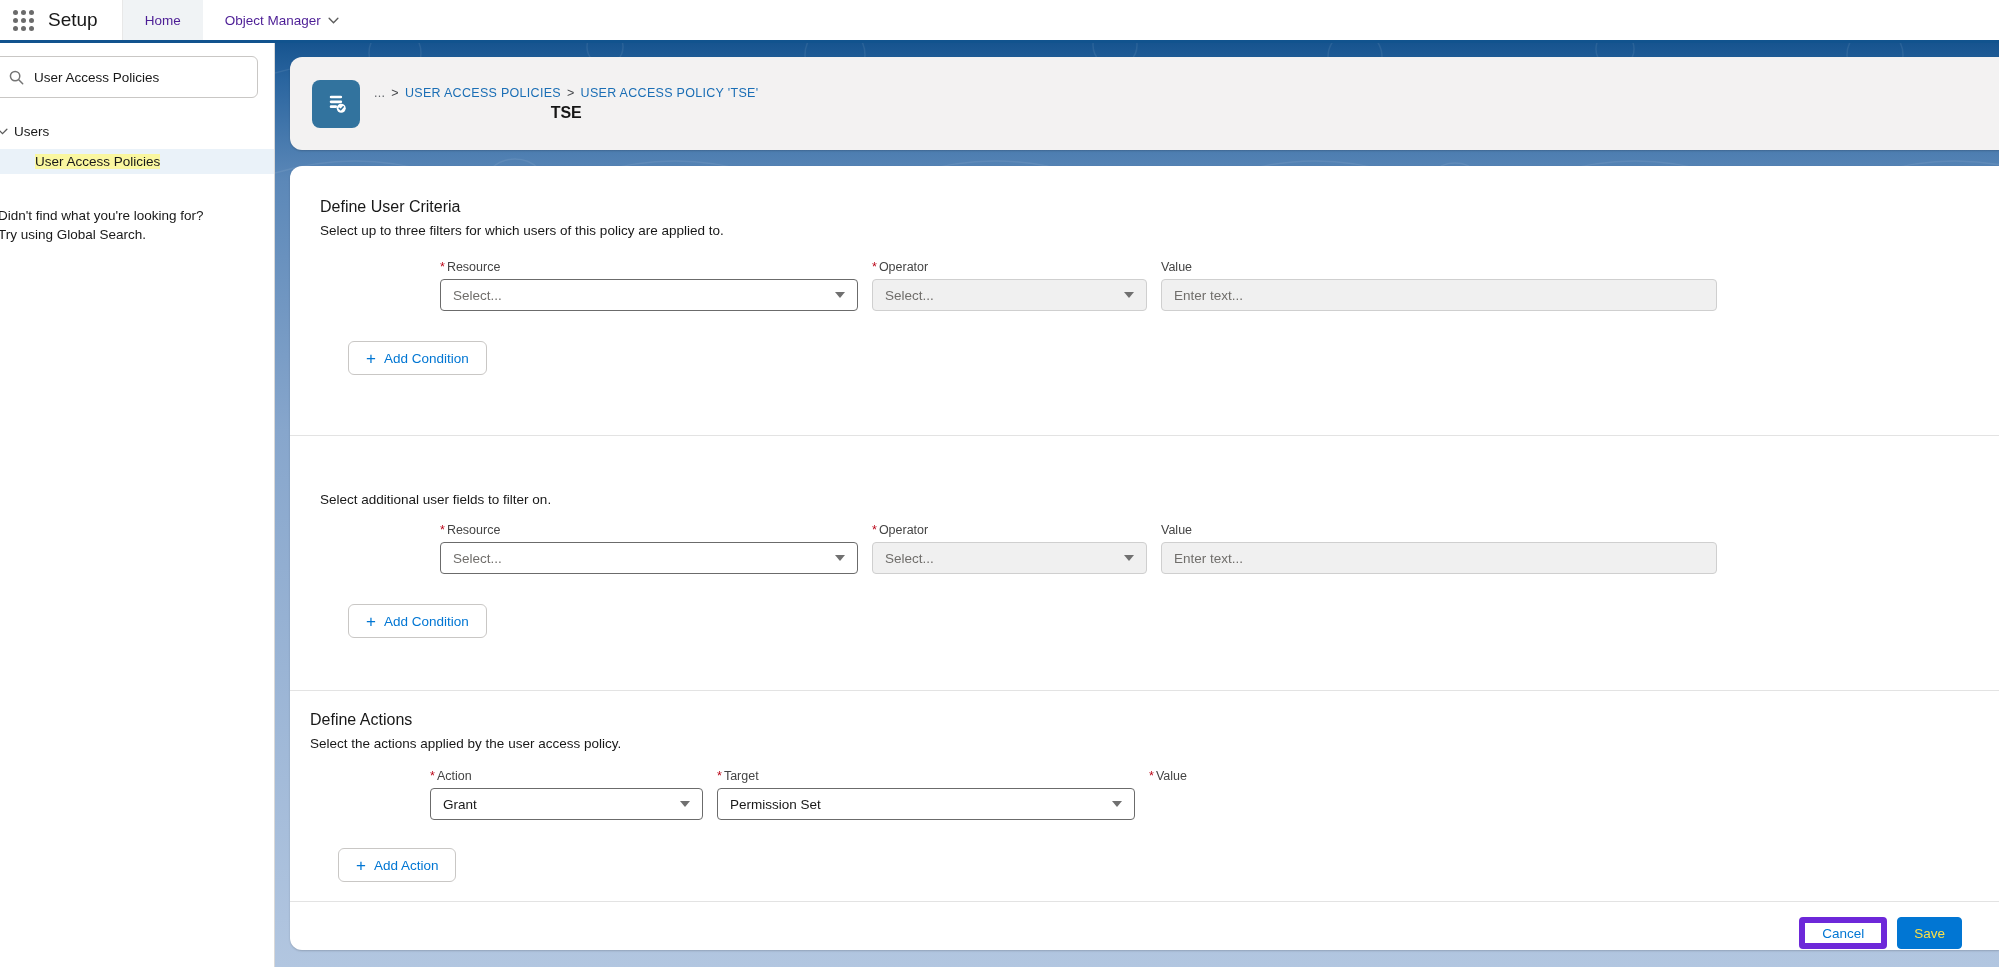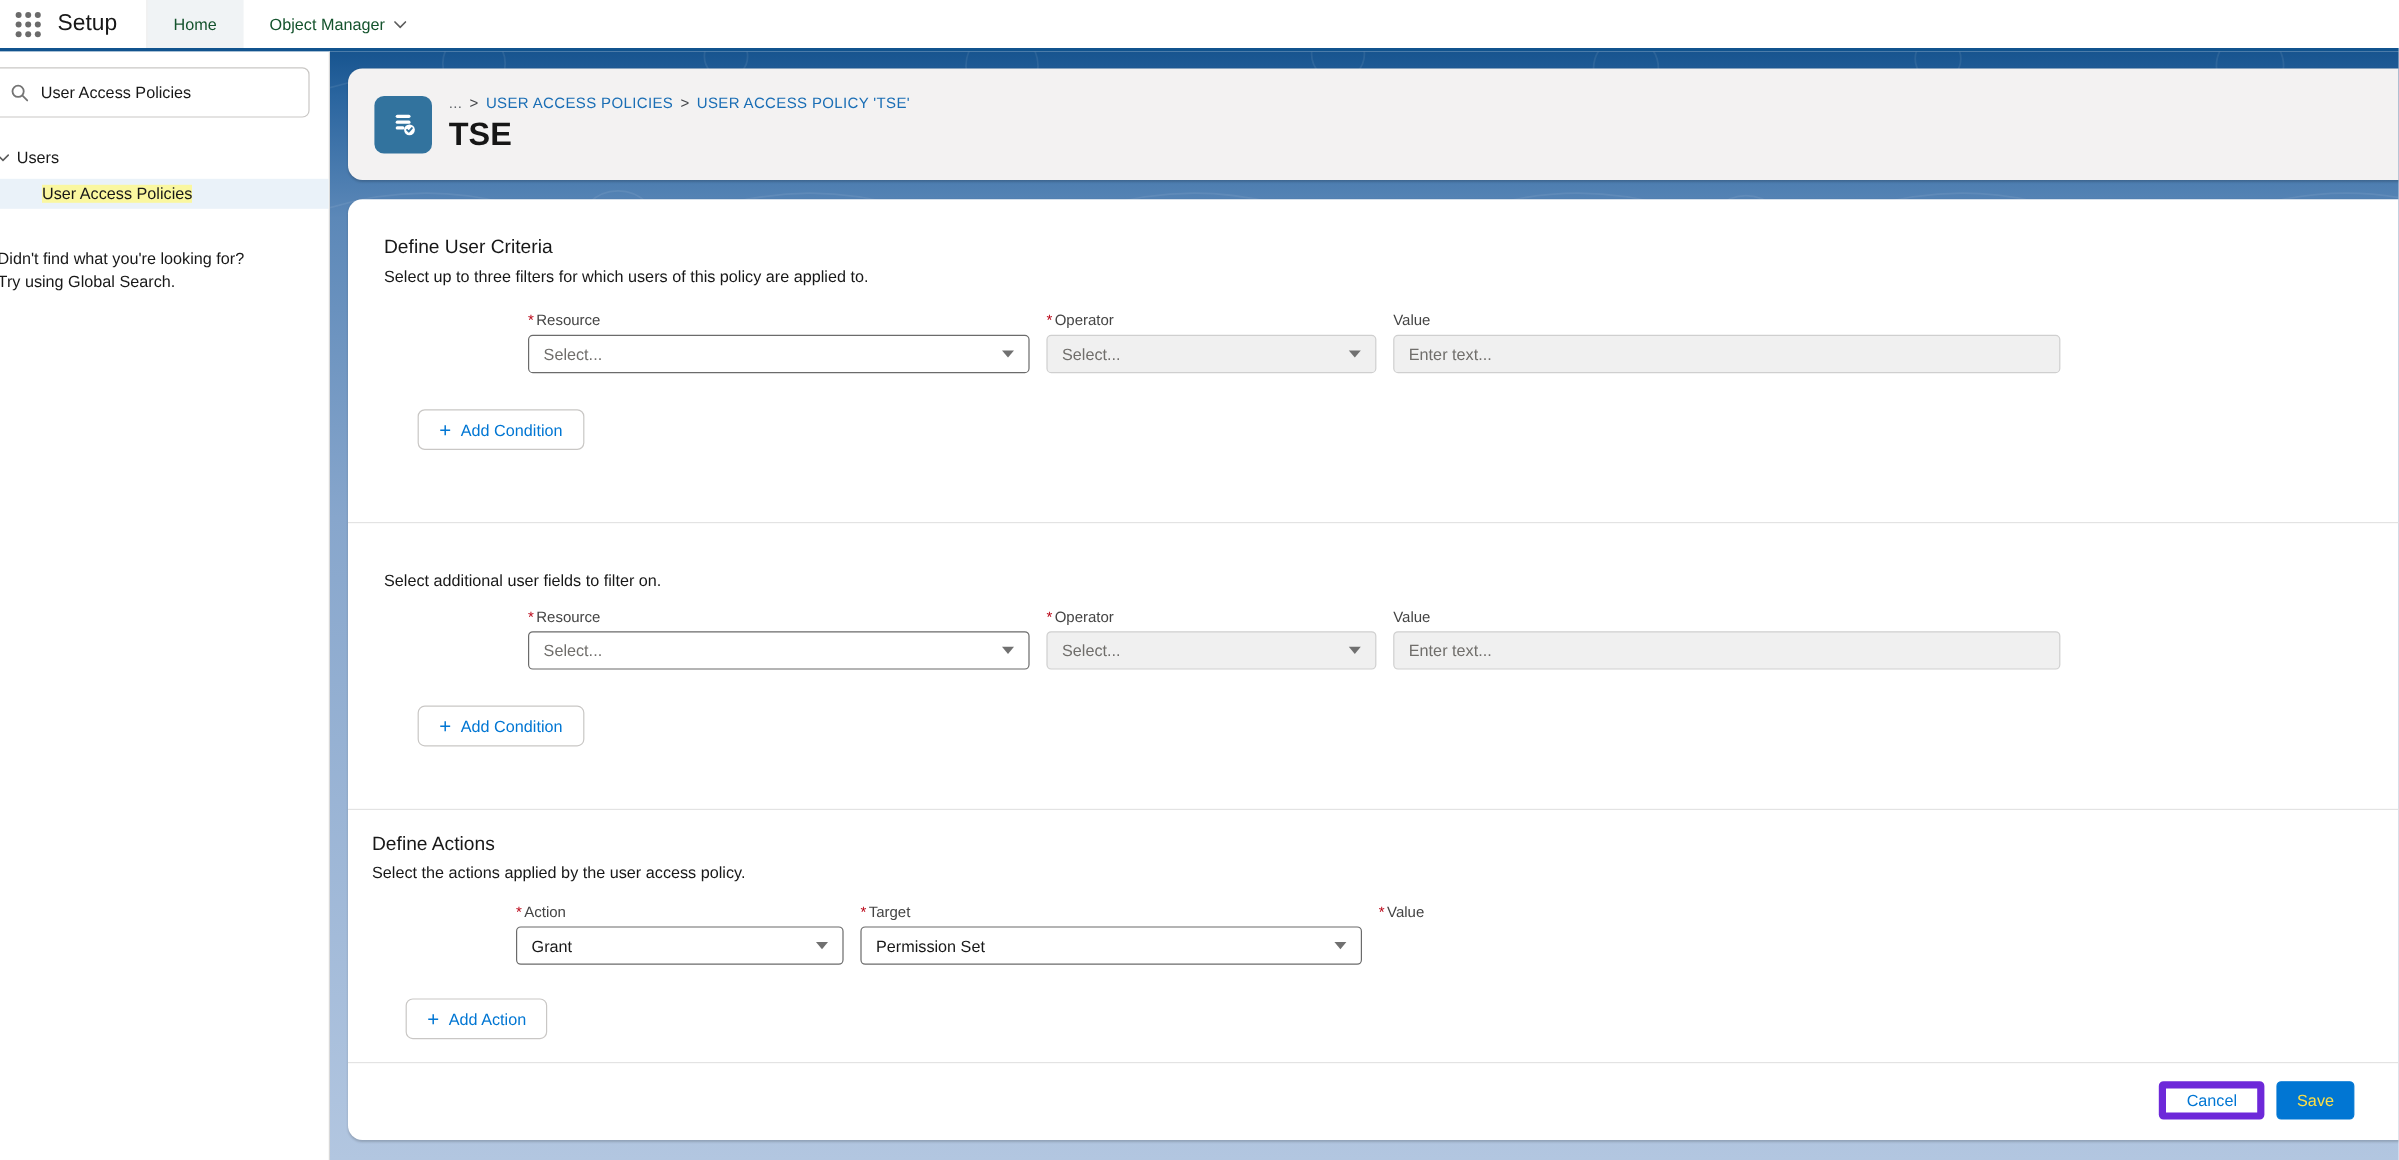--- a/index.html
+++ b/index.html
@@ -7,21 +7,21 @@
   body { font-family:"Liberation Sans", sans-serif; background:#fff; overflow:hidden; color:#181818; }
   .screen { position:relative; width:1999px; height:967px; overflow:hidden; }
 
   
   .global-header { height:40px; background:#fff; display:flex; align-items:stretch; }
   .waffle { width:46px; display:flex; align-items:center; justify-content:center; cursor:pointer; }
   .waffle-grid { display:grid; grid-template-columns:repeat(3,5px); grid-template-rows:repeat(3,5px); gap:3px; }
   .waffle-grid i { background:#6b6b6b; border-radius:50%; }
   .app-title { display:flex; align-items:center; font-size:19px; font-weight:500; color:#181818; padding:0 24px 0 2px; }
   .tab-strip { display:flex; align-items:stretch; border-left:1px solid #e8e8e8; }
-  .tab { display:flex; align-items:center; gap:7px; padding:0 22px; font-size:13.5px; color:#14532d; cursor:pointer; }
+  .tab { display:flex; align-items:center; gap:7px; padding:0 22px; font-size:13.5px; color:#4c1d95; cursor:pointer; }
   .tab.active { background:#f0f3f5; }
   .chev { width:11px; height:7px; display:inline-block; }
   .brand-line { height:3px; background:#11538e; }
 
   
   .page { display:flex; height:924px; }
 
   
   .sidebar { width:275px; background:#fff; border-right:1px solid #d8d8d8; position:relative; overflow:hidden; flex:none; }
   .search-box { margin:13px 0 0 -8px; width:266px; height:42px; border:1px solid #c9c7c5; border-radius:6px; display:flex; align-items:center; padding-left:16px; background:#fff; }
@@ -39,21 +39,21 @@
     background:linear-gradient(180deg,#17548f 0%, #2a659f 4%, #5c88b8 15%, #87a6cc 42%, #b2c6e0 100%); }
   .deco { position:absolute; top:0; left:0; width:100%; height:180px; pointer-events:none; }
 
   
   .header-card { position:relative; margin:14px 0 0 15px; height:93px; background:#f3f2f2; border-radius:12px 0 0 12px; display:flex; align-items:center; padding-left:22px; box-shadow:0 1px 2px rgba(0,0,0,.18); }
   .entity-icon { width:48px; height:48px; border-radius:8px; background:#32739e; display:flex; align-items:center; justify-content:center; flex:none; }
   .header-text { margin-left:14px; }
   .breadcrumb { font-size:12.5px; letter-spacing:.3px; font-weight:500; color:#5f6368; display:flex; gap:6px; align-items:center; }
   .breadcrumb .crumb-link { color:#1a6eb5; text-decoration:none; cursor:pointer; }
   .breadcrumb .sep { color:#44464a; }
-  .page-title { font-size:27px; font-weight:700; color:#161616; margin-top:4px; }
+  .page-title { font-size:16px; font-weight:700; color:#161616; margin-top:4px;text-align:center; }
 
   
   .main-card { position:relative; margin:16px 0 0 15px; height:784px; background:#fff; border-radius:12px 0 0 12px; box-shadow:0 1px 2px rgba(0,0,0,.18); }
   .section { padding:0 36px 0 30px; }
   .sec-head { font-size:16px; font-weight:400; color:#181818; }
   .sec-desc { font-size:13.5px; color:#181818; margin-top:7px; }
   .divider { border-top:1px solid #e3e3e3; }
 
   .field-row { display:flex; gap:14px; margin-left:120px; margin-top:22px; }
   .field label { display:block; font-size:12.5px; color:#444; margin-bottom:5px; }
@@ -215,21 +215,21 @@
           </div>
           <button class="add-btn">
             <span class="plus">+</span>
             <span>Add Condition</span>
           </button>
         </div>
 
         <div class="divider"></div>
 
         <div class="section s2">
-          <div class="sec-desc" style="margin-top:0">Select additional user fields to filter on.</div>
+          <div class="sec-desc" style="margin-top:16px">Select additional user fields to filter on.</div>
           <div class="field-row">
             <div class="field">
               <label><span class="req">*</span><span>Resource</span></label>
               <div class="control select w-resource">
                 <span class="ph">Select...</span>
                 <span class="arrow"></span>
               </div>
             </div>
             <div class="field">
               <label><span class="req">*</span><span>Operator</span></label>

